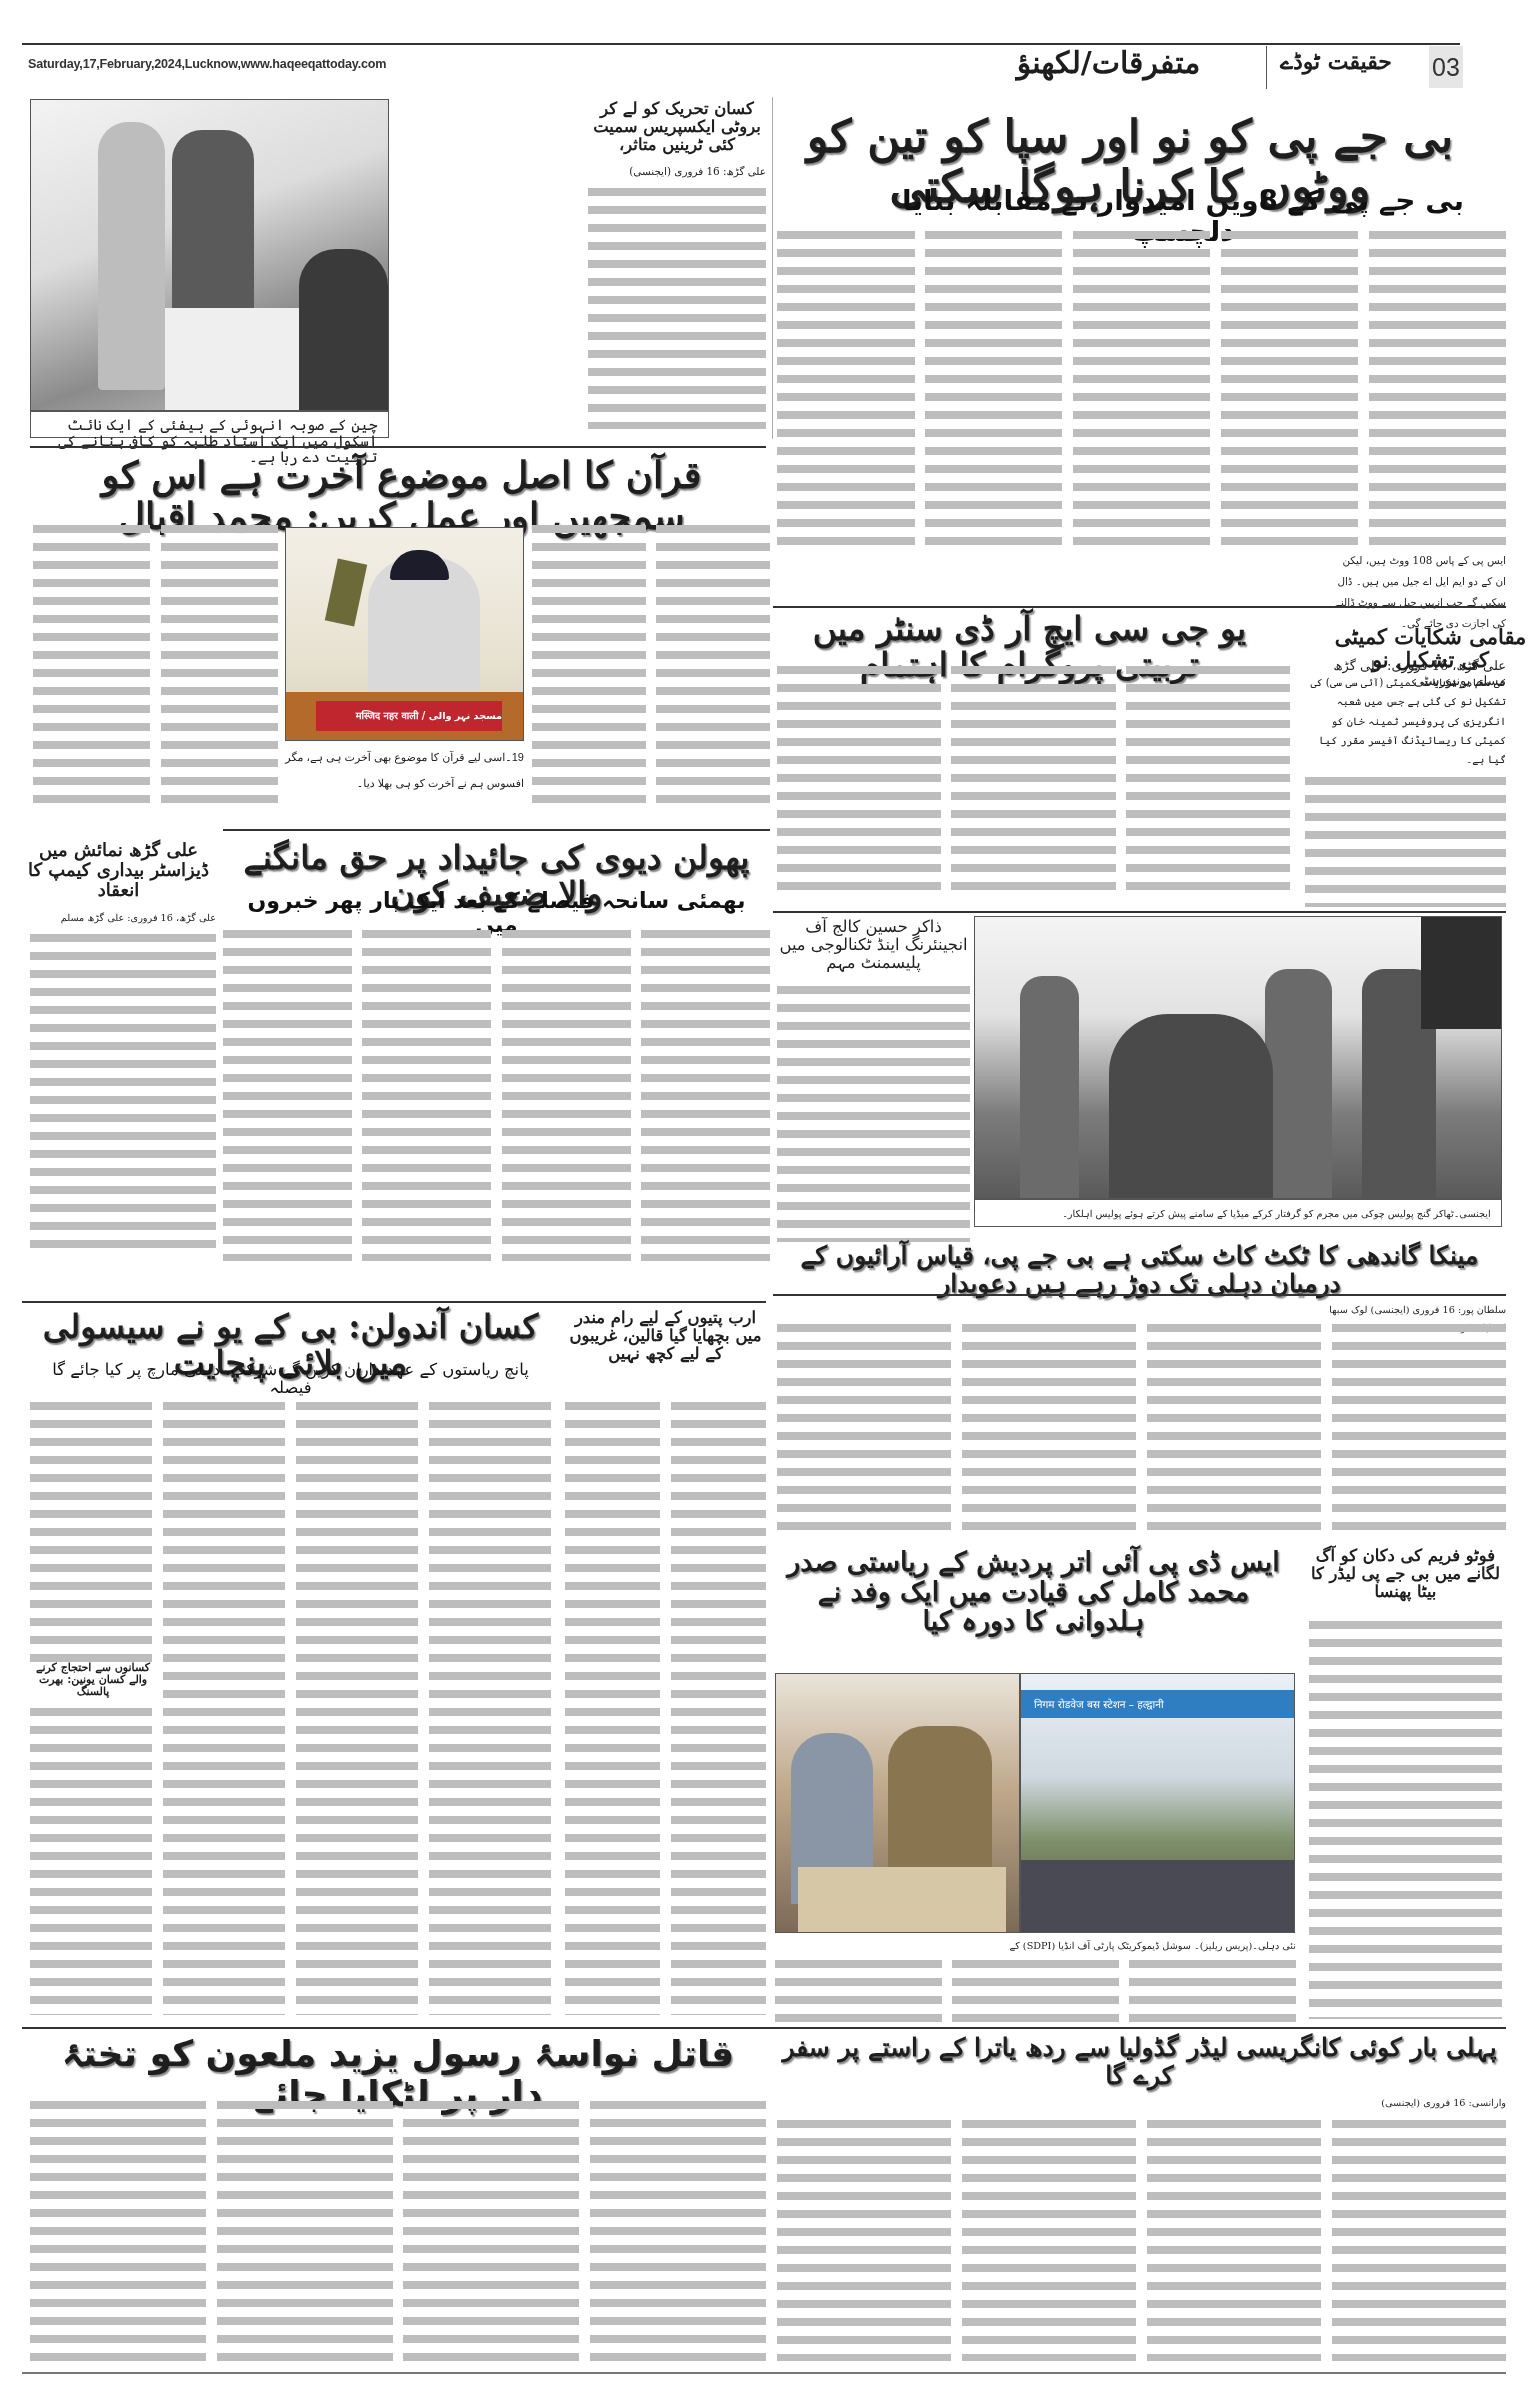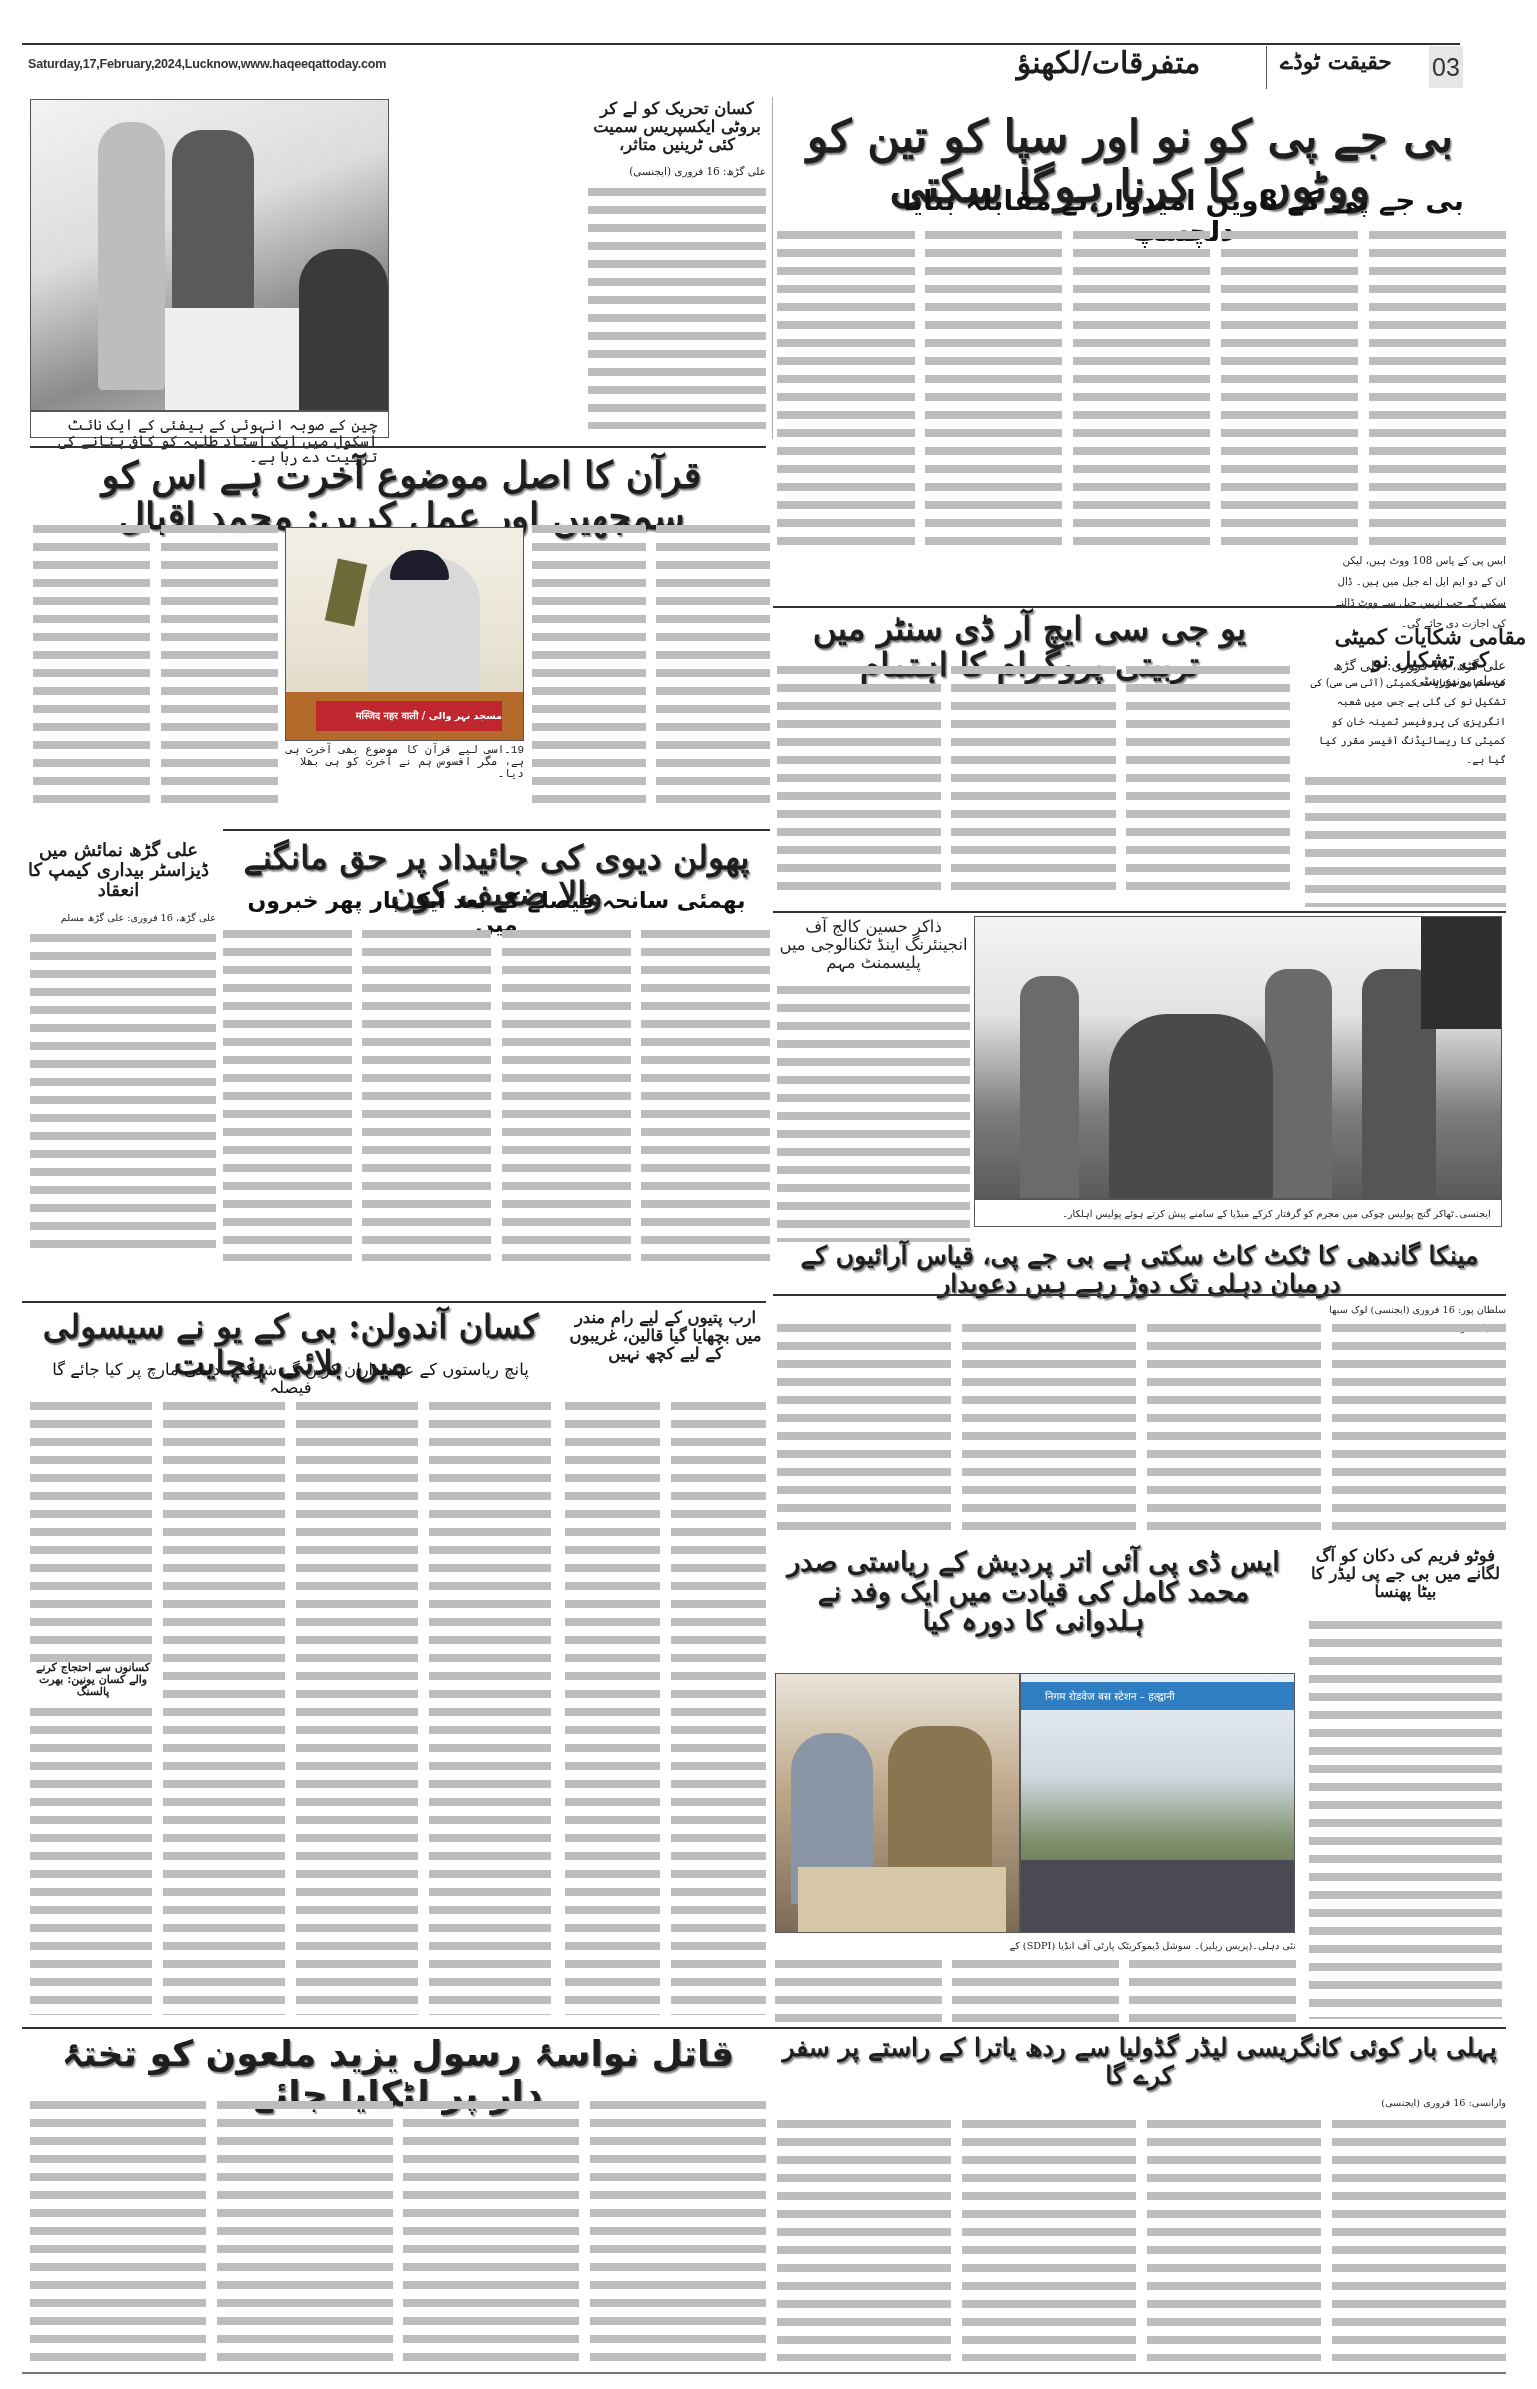--- a/index.html
+++ b/index.html
@@ -56,21 +56,21 @@
 
 <div class="rule" style="left:30px;top:446px;width:736px;height:1.5px"></div>
 <div class="abs hl" style="left:37px;top:455px;width:729px;font-size:37px">قرآن کا اصل موضوع آخرت ہے اس کو سمجھیں اور عمل کریں: محمد اقبال</div>
 <div class="photo" style="left:285px;top:527px;width:239px;height:214px;background:linear-gradient(180deg,#f2efe6 0%,#e8e2d2 60%,#d8d1c0 100%)">
   <div class="abs" style="left:82px;top:30px;width:112px;height:149px;background:#d9d9d9;border-radius:45px 45px 7.4px 7.4px"></div>
   <div class="abs" style="left:104px;top:22px;width:59px;height:30px;background:#1c1c2a;border-radius:30px 30px 3px 3px"></div>
   <div class="abs" style="left:45px;top:33px;width:30px;height:63px;background:#6d6a3a;transform:rotate(12deg)"></div>
   <div class="abs" style="left:0;top:164px;width:239px;height:51px;background:#b46a2a"></div>
   <div class="abs" style="left:30px;top:173px;width:186px;height:30px;background:#c0262d;color:#fff;font-size:9.7px;font-weight:bold;text-align:right;line-height:30px">मस्जिद नहर वाली / مسجد نہر والی</div>
 </div>
-<div class="abs rtl" style="left:285px;top:744px;width:239px;font-family:Liberation Mono, monospace;font-size:11px;line-height:12px">19۔اسی لیے قرآن کا موضوع بھی آخرت ہی ہے، مگر افسوس ہم نے آخرت کو ہی بھلا دیا۔</div>
+<div class="abs rtl" style="left:285px;top:744px;width:239px;font-family:Liberation Sans, sans-serif;font-size:11px;line-height:26px">19۔اسی لیے قرآن کا موضوع بھی آخرت ہی ہے، مگر افسوس ہم نے آخرت کو ہی بھلا دیا۔</div>
 <div class="cols" style="left:532px;top:521px;width:238px;height:283px">
   <div class="col"></div>
     <div class="col"></div>
 </div>
 <div class="cols" style="left:33px;top:521px;width:245px;height:283px">
   <div class="col"></div>
     <div class="col"></div>
 </div>
 
 <div class="rule" style="left:773px;top:606px;width:733px;height:1.5px"></div>
@@ -148,21 +148,21 @@
 <div class="cols" style="left:1309px;top:1617px;width:193px;height:402px">
     <div class="col"></div>
   </div>
 <div class="abs hl" style="left:773px;top:1547px;width:521px;font-size:27px">ایس ڈی پی آئی اتر پردیش کے ریاستی صدر محمد کامل کی قیادت میں ایک وفد نے ہلدوانی کا دورہ کیا</div>
 <div class="photo" style="left:775px;top:1673px;width:245px;height:260px;background:linear-gradient(180deg,#e9e4da 0%,#bfa88a 45%,#7c6a58 100%)">
   <div class="abs" style="left:15px;top:59px;width:82px;height:171px;background:#8a96a6;border-radius:37px 37px 0 0"></div>
   <div class="abs" style="left:112px;top:52px;width:104px;height:178px;background:#8a7551;border-radius:37px 37px 0 0"></div>
   <div class="abs" style="left:22px;top:193px;width:208px;height:67px;background:#d6c7a6"></div>
 </div>
 <div class="photo" style="left:1020px;top:1673px;width:275px;height:260px;background:linear-gradient(180deg,#eaf0f6 0%,#cfd8e0 40%,#7d8f6a 65%,#5b5247 100%)">
-  <div class="abs" style="left:0;top:8px;width:275px;height:28px;background:#2f7ec1;color:#fff;font-size:10.4px;line-height:28px;padding-left:24px">निगम रोडवेज बस स्टेशन – हल्द्वानी</div>
+  <div class="abs" style="left:0;top:16px;width:275px;height:28px;background:#2f7ec1;color:#fff;font-size:10.4px;line-height:28px;padding-left:13px">निगम रोडवेज बस स्टेशन – हल्द्वानी</div>
   <div class="abs" style="left:0;top:186px;width:275px;height:74px;background:#4a4a55"></div>
 </div>
 <div class="abs rtl" style="left:775px;top:1937px;width:521px;font-family:'DejaVu Serif',serif;font-size:9.7px;line-height:18px">نئی دہلی۔(پریس ریلیز)۔ سوشل ڈیموکریٹک پارٹی آف انڈیا (SDPI) کے</div>
 <div class="cols" style="left:775px;top:1956px;width:521px;height:67px">
   <div class="col"></div>
     <div class="col"></div>
     <div class="col"></div>
 </div>
 
 <div class="rule" style="left:22px;top:2027px;width:1484px;height:1.5px"></div>

